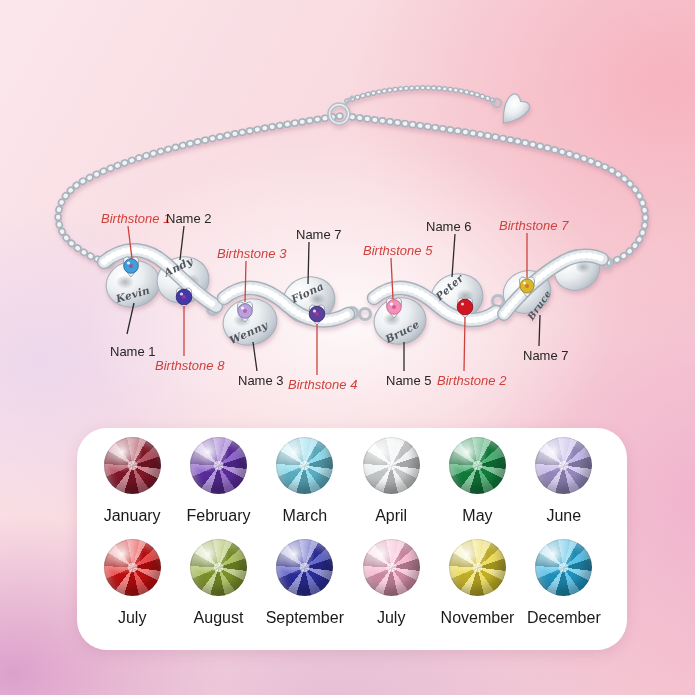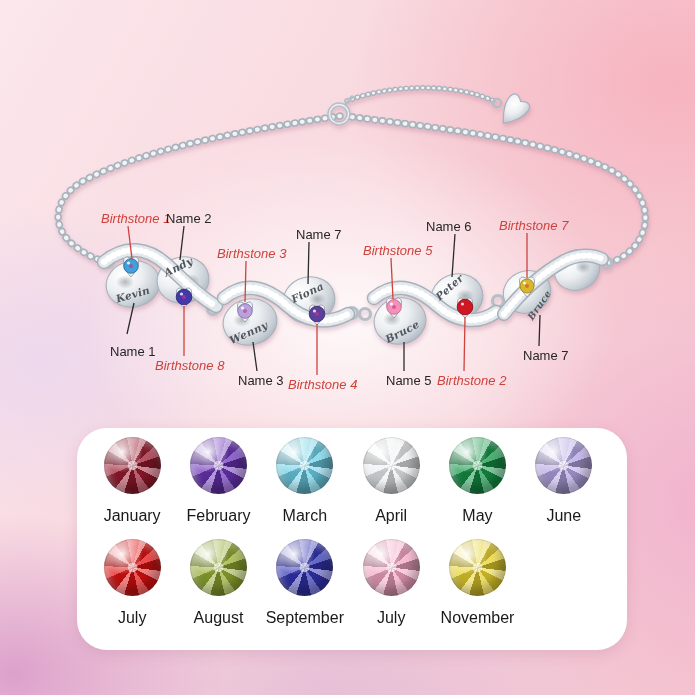--- a/index.html
+++ b/index.html
@@ -277,16 +277,20 @@
         <div class="month">September</div>
       </div>
       <div class="cell">
         <div class="gem" style="--gem: #f5a6c4;"></div>
         <div class="month">July</div>
       </div>
       <div class="cell">
         <div class="gem" style="--gem: #e8d22e;"></div>
         <div class="month">November</div>
       </div>
+      <div class="cell">
+        <div class="gem" style="--gem: #27aee0;"></div>
+        <div class="month">December</div>
+      </div>
     </div>
   </div>
 
 </div>
 
 </body></html>

